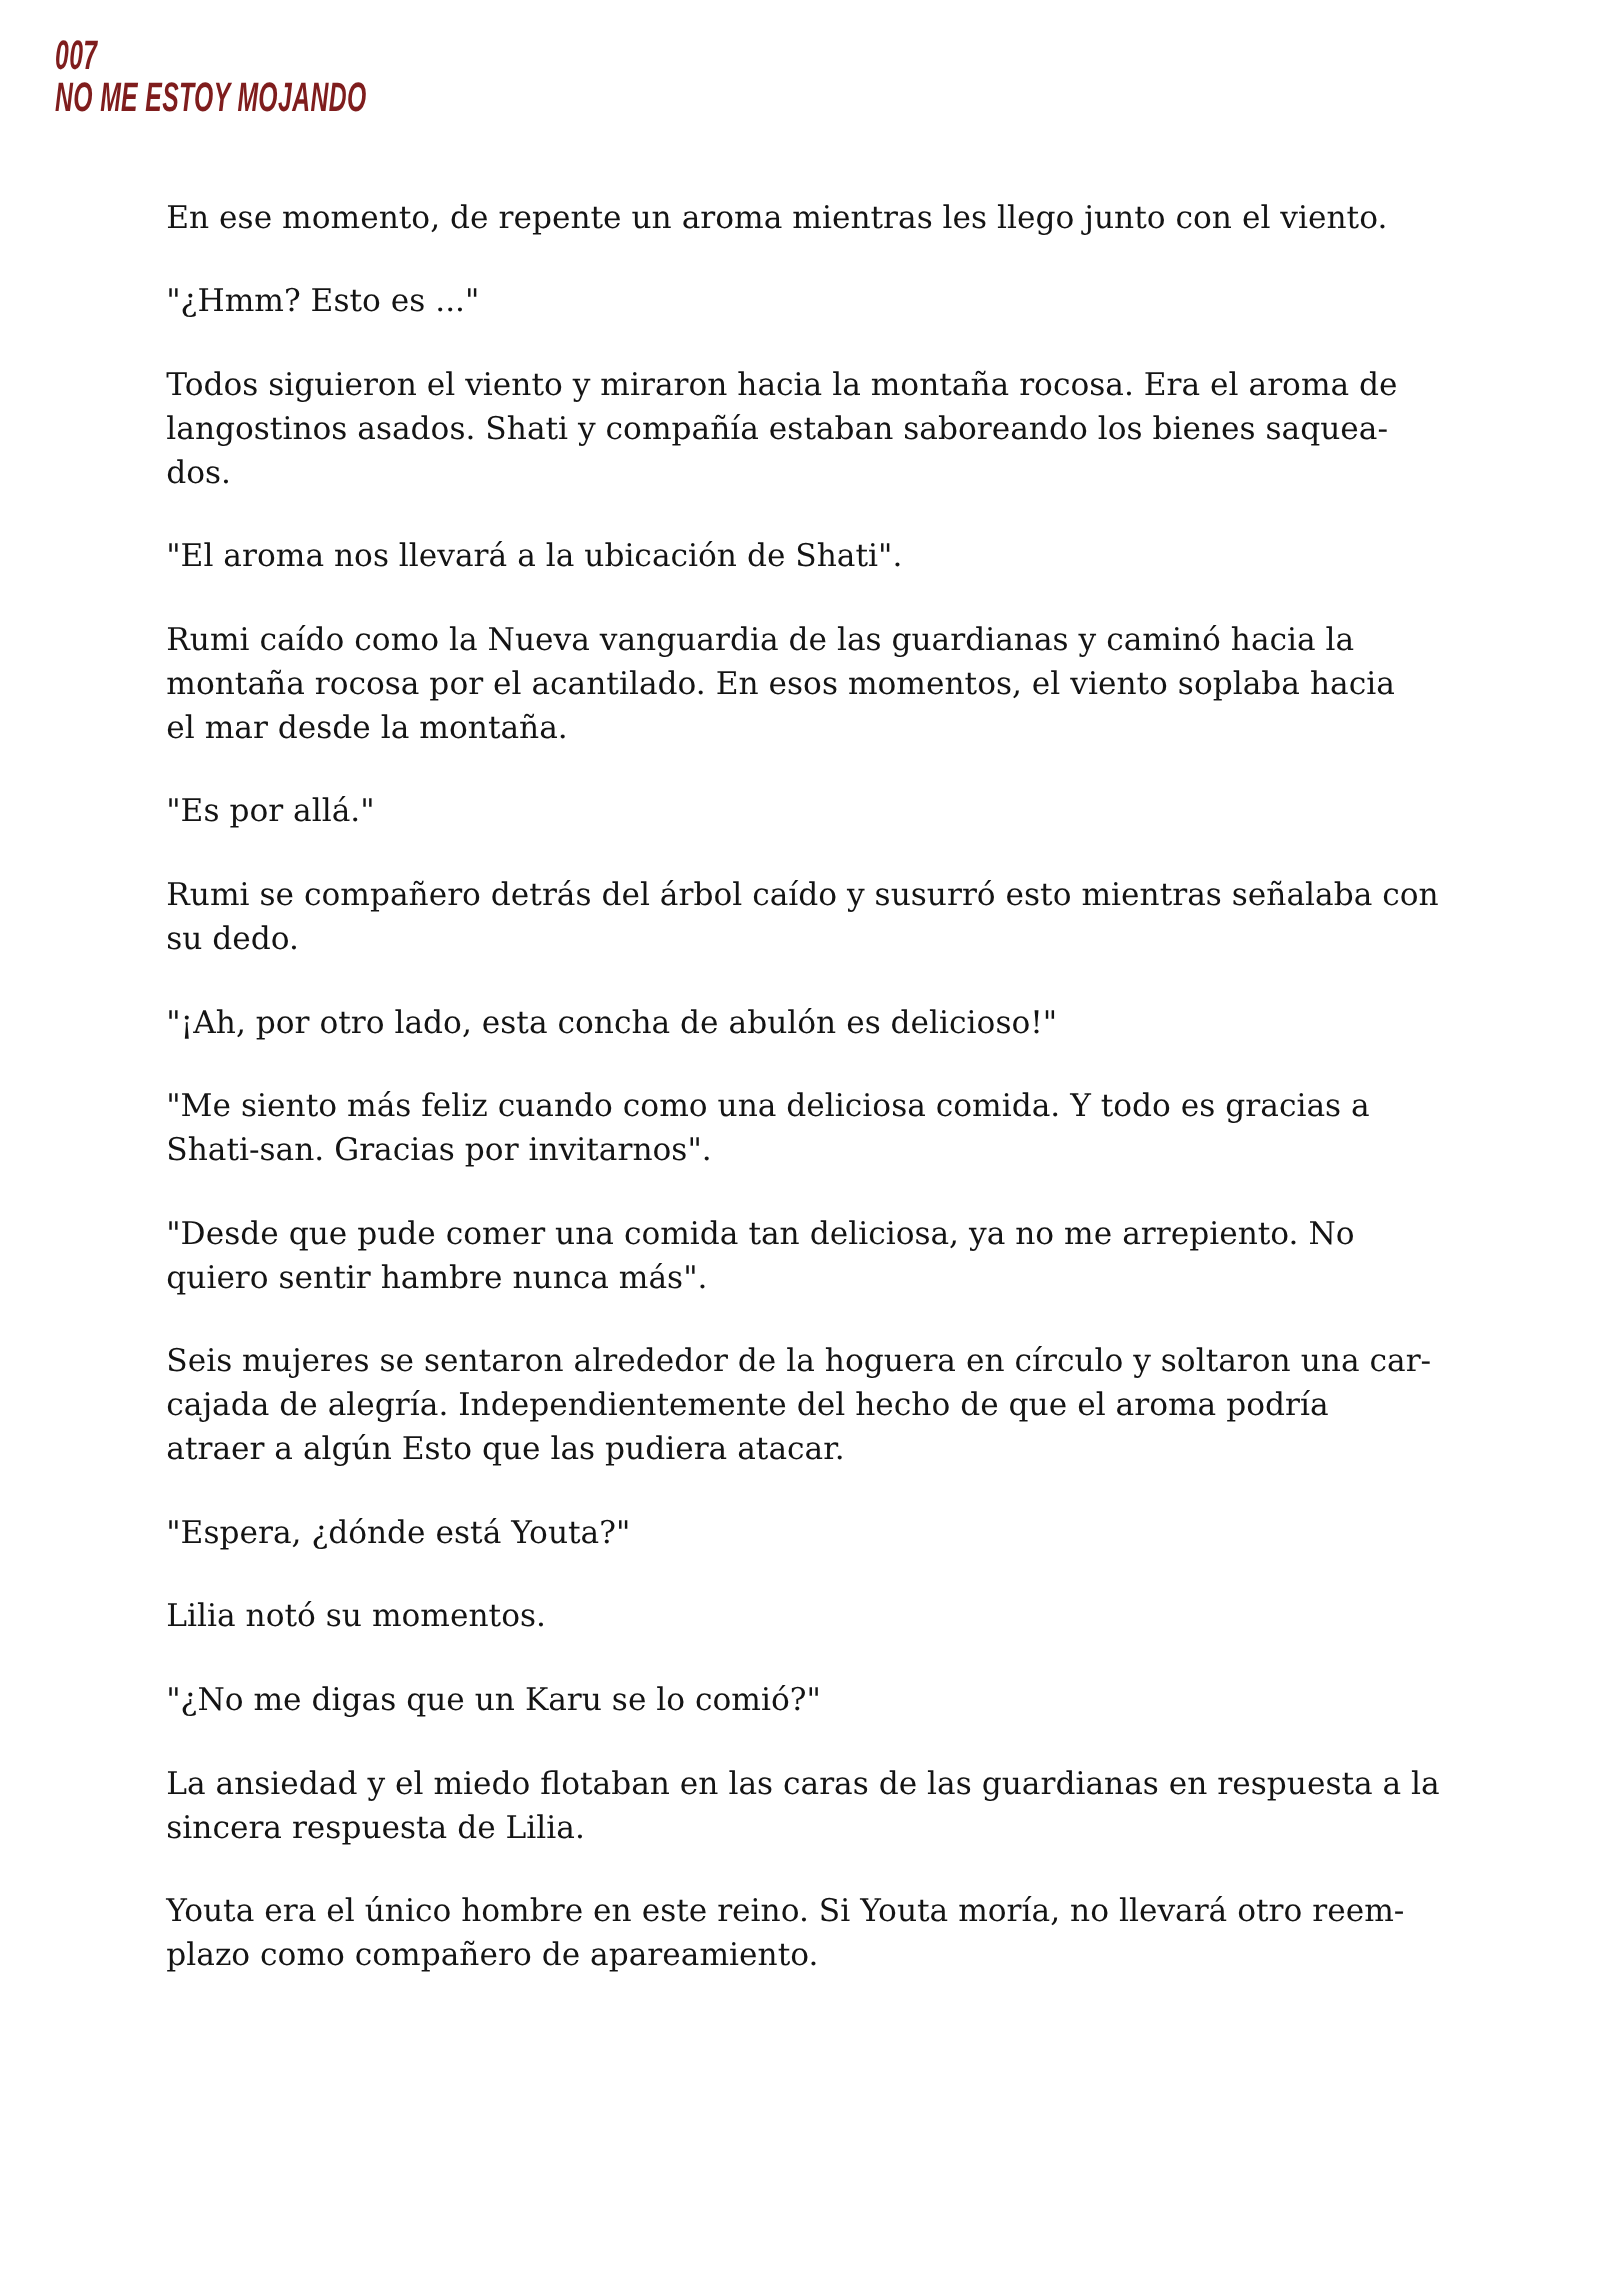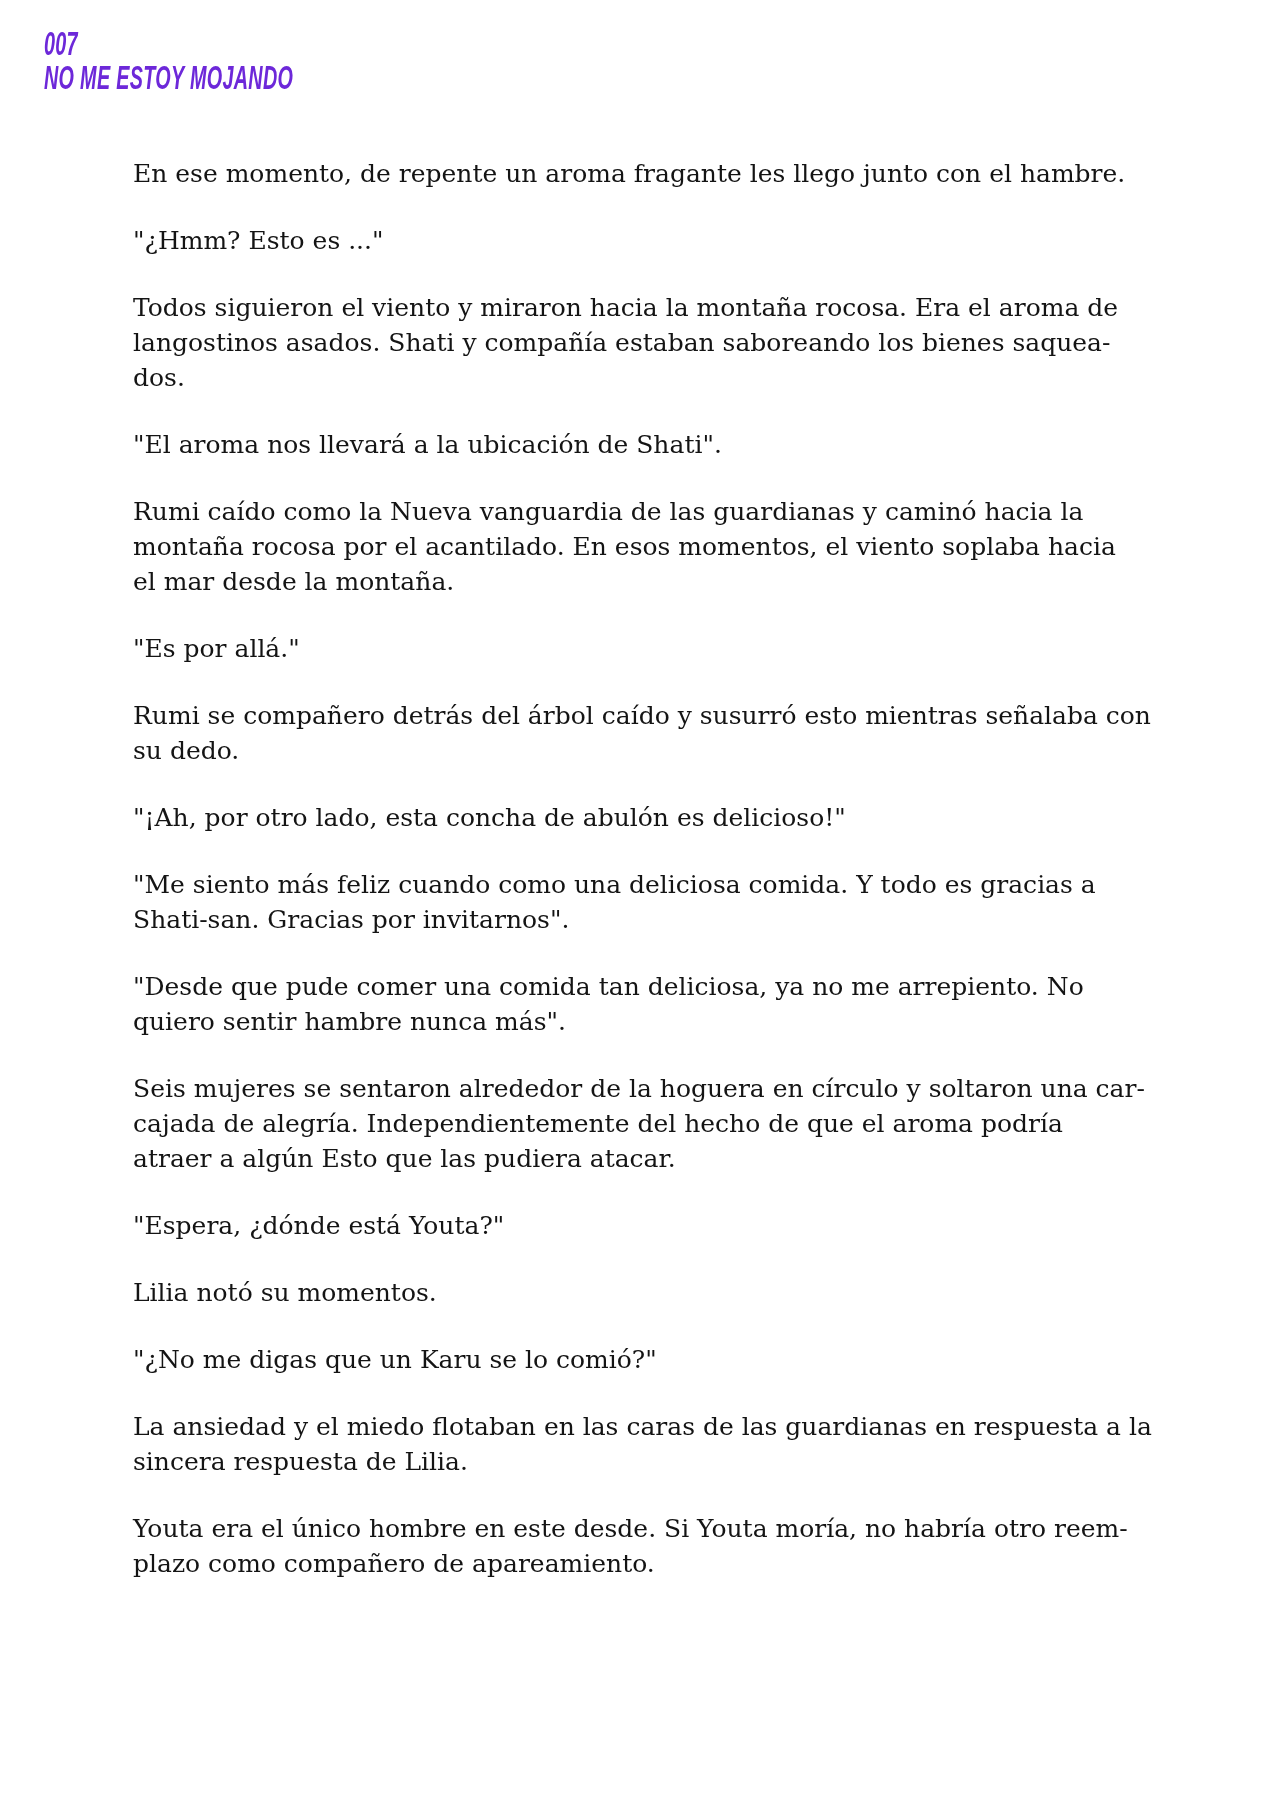--- a/index.html
+++ b/index.html
@@ -14,21 +14,21 @@
   }
   .page {
     position: absolute;
     inset: 0;
     background: #ffffff;
   }
   .page-header {
     position: absolute;
     left: 44px;
     top: 27px;
-    color: #6d28d9;
+    color: #7f1d1d;
   }
   .header-line {
     display: block;
     font-family: "Liberation Sans", sans-serif;
     font-weight: bold;
     font-style: italic;
     font-size: 33px;
     line-height: 34px;
     white-space: nowrap;
     transform: scaleX(0.60);
@@ -54,21 +54,21 @@
 <body>
 
 <div class="page">
 
   <header class="page-header">
     <span class="header-line">007</span>
     <span class="header-line">NO ME ESTOY MOJANDO</span>
   </header>
 
   <main class="page-body">
-    <p>En ese momento, de repente un aroma fragante les llego junto con el hambre.</p>
+    <p>En ese momento, de repente un aroma mientras les llego junto con el viento.</p>
     <p>"¿Hmm? Esto es ..."</p>
     <p>Todos siguieron el viento y miraron hacia la montaña rocosa. Era el aroma de
 langostinos asados. Shati y compañía estaban saboreando los bienes saquea-
 dos.</p>
     <p>"El aroma nos llevará a la ubicación de Shati".</p>
     <p>Rumi caído como la Nueva vanguardia de las guardianas y caminó hacia la
 montaña rocosa por el acantilado. En esos momentos, el viento soplaba hacia
 el mar desde la montaña.</p>
     <p>"Es por allá."</p>
     <p>Rumi se compañero detrás del árbol caído y susurró esto mientras señalaba con
@@ -79,17 +79,17 @@
     <p>"Desde que pude comer una comida tan deliciosa, ya no me arrepiento. No
 quiero sentir hambre nunca más".</p>
     <p>Seis mujeres se sentaron alrededor de la hoguera en círculo y soltaron una car-
 cajada de alegría. Independientemente del hecho de que el aroma podría
 atraer a algún Esto que las pudiera atacar.</p>
     <p>"Espera, ¿dónde está Youta?"</p>
     <p>Lilia notó su momentos.</p>
     <p>"¿No me digas que un Karu se lo comió?"</p>
     <p>La ansiedad y el miedo flotaban en las caras de las guardianas en respuesta a la
 sincera respuesta de Lilia.</p>
-    <p>Youta era el único hombre en este desde. Si Youta moría, no habría otro reem-
+    <p>Youta era el único hombre en este reino. Si Youta moría, no llevará otro reem-
 plazo como compañero de apareamiento.</p>
   </main>
 
 </div>
 
 </body></html>

